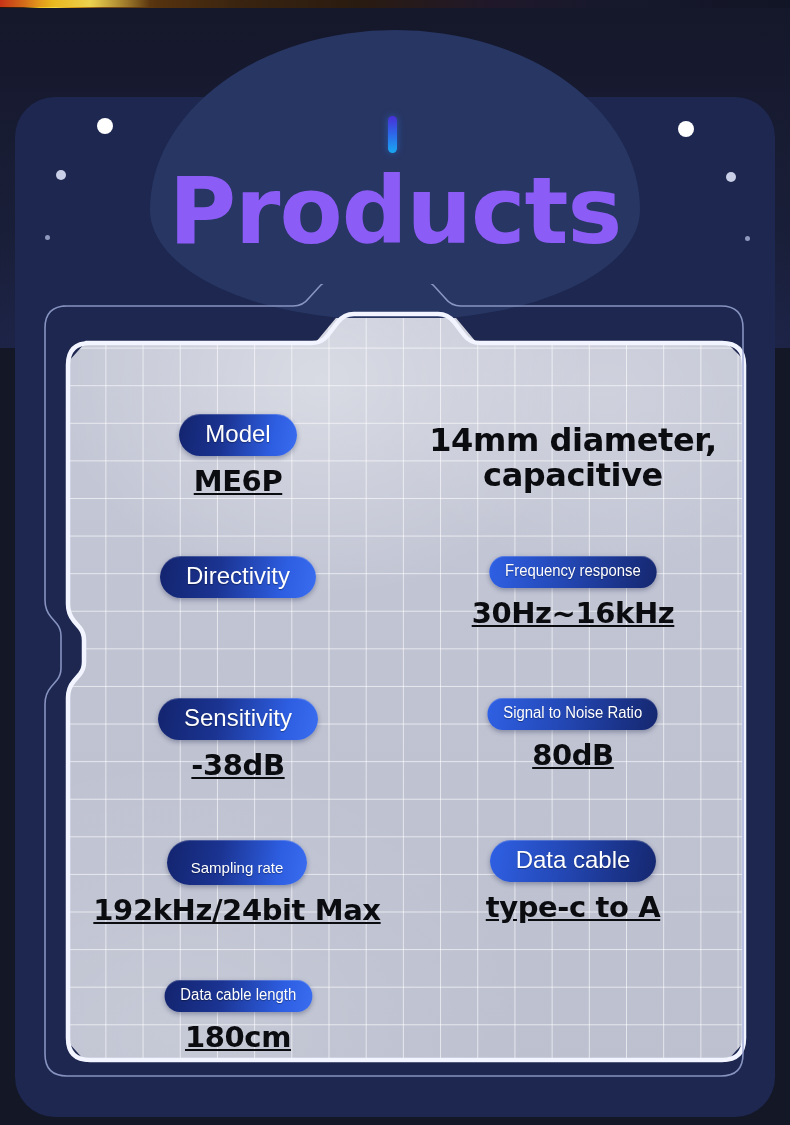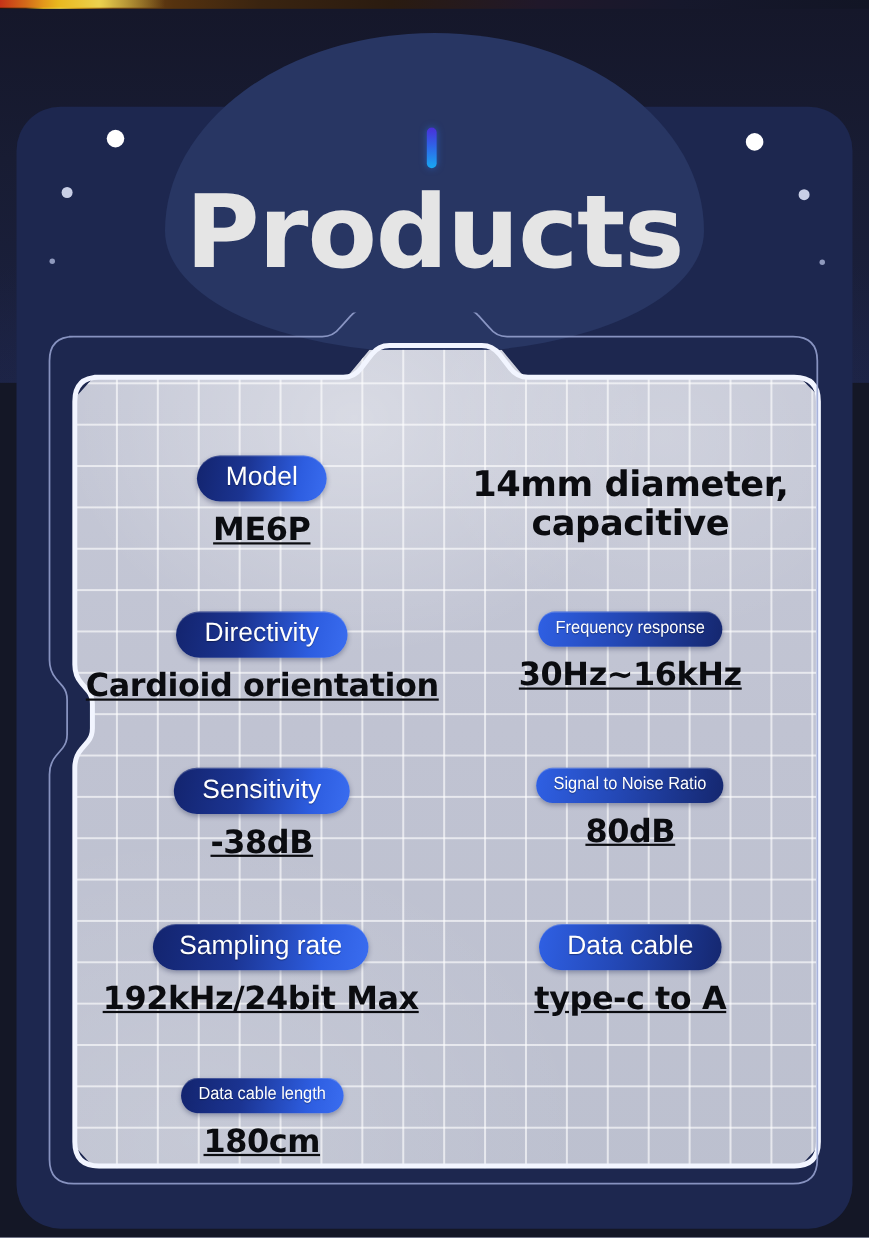--- a/index.html
+++ b/index.html
@@ -89,21 +89,21 @@
   
   .page-title {
     position: absolute;
     left: 0; top: 166px;
     width: 790px;
     text-align: center;
     font-size: 92px;
     line-height: 1;
     font-weight: 700;
     letter-spacing: -1px;
-    color: #e5e5e5;
+    color: #8b5cf6;
     font-family: "DejaVu Sans", "Liberation Sans", sans-serif;
   }
 
   
   .spec-card {
     position: absolute;
     left: 26px; top: 300px;
     width: 740px; height: 800px;
   }
   .spec-outline, .spec-panel {
@@ -159,21 +159,21 @@
     text-shadow: 0 1px 1px rgba(0,0,0,.35);
     box-shadow: 0 2px 5px rgba(20,30,70,.35), inset 0 1px 0 rgba(255,255,255,.2);
   }
   .pill.dir-lr {  
     background: linear-gradient(100deg, #13246e 0%, #1b3492 38%, #2d5de0 78%, #3a6df0 100%);
   }
   .pill.dir-rl {  
     background: linear-gradient(100deg, #2f60e4 0%, #2449b8 42%, #15276f 100%);
   }
   .pill.size-lg { font-size: 24px; line-height: 1; padding: 8px 26px 10px; }
-  .pill.size-md { font-size: 24px; line-height: 1; padding: 8px 24px 10px; }
+  .pill.size-md { font-size: 15px; line-height: 1; padding: 20px 24px 10px; }
   .pill.size-sm {
     font-size: 16px; line-height: 1; padding: 7px 17px 9px;
     font-family: "Liberation Sans Narrow", "Liberation Sans", sans-serif;
     transform: scaleX(0.93);
   }
 
   .value {
     display: block;
     margin-top: 9px;
     color: #0b0c10;
@@ -253,21 +253,20 @@
           <span class="value v-big">ME6P</span>
         </div>
         <div class="cell" style="left:340px; width:330px;">
           <span class="value two-line" style="font-size:32px; line-height:1.1; padding:0 6px;">14mm diameter, capacitive</span>
         </div>
       </div>
 
       <div class="spec-row" style="top:214px;">
         <div class="cell" style="left:10px; width:320px;">
           <span class="pill dir-lr size-lg">Directivity</span>
-          <span class="value v-big">Cardioid orientation</span>
         </div>
         <div class="cell" style="left:340px; width:330px;">
           <span class="pill dir-rl size-sm">Frequency response</span>
           <span class="value v-big">30Hz~16kHz</span>
         </div>
       </div>
 
       <div class="spec-row" style="top:356px;">
         <div class="cell" style="left:20px; width:300px;">
           <span class="pill dir-lr size-lg">Sensitivity</span>

